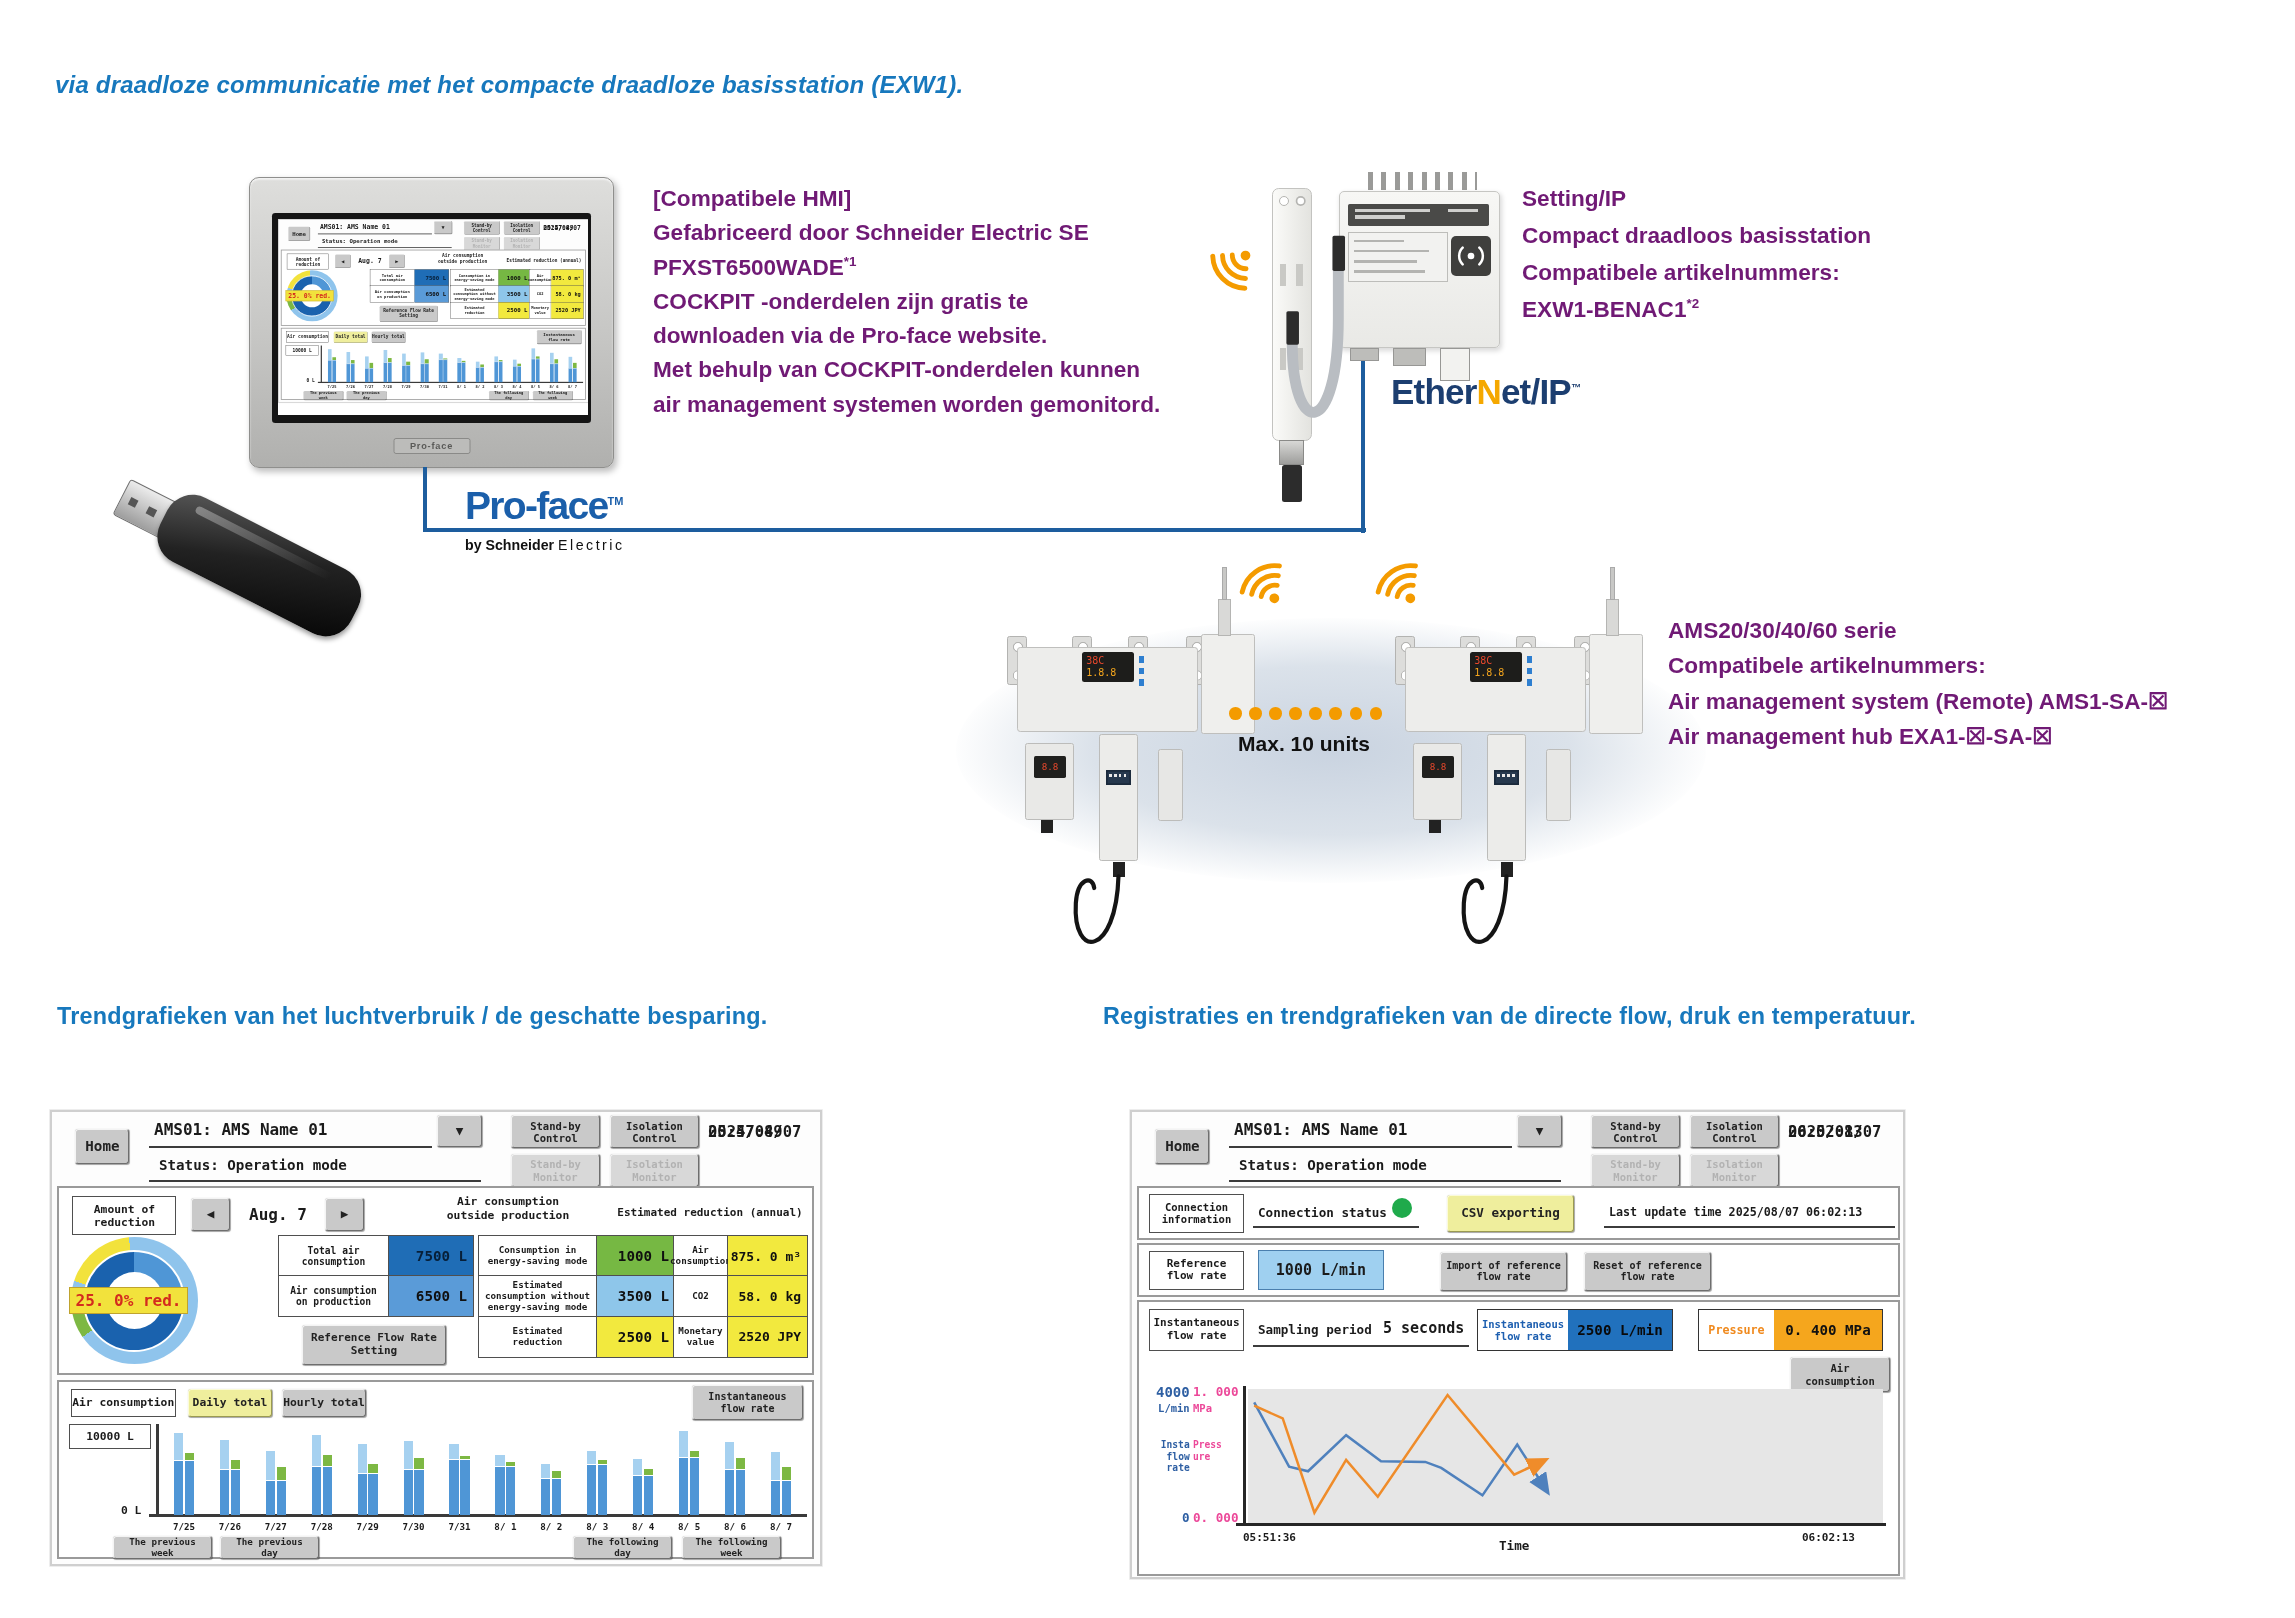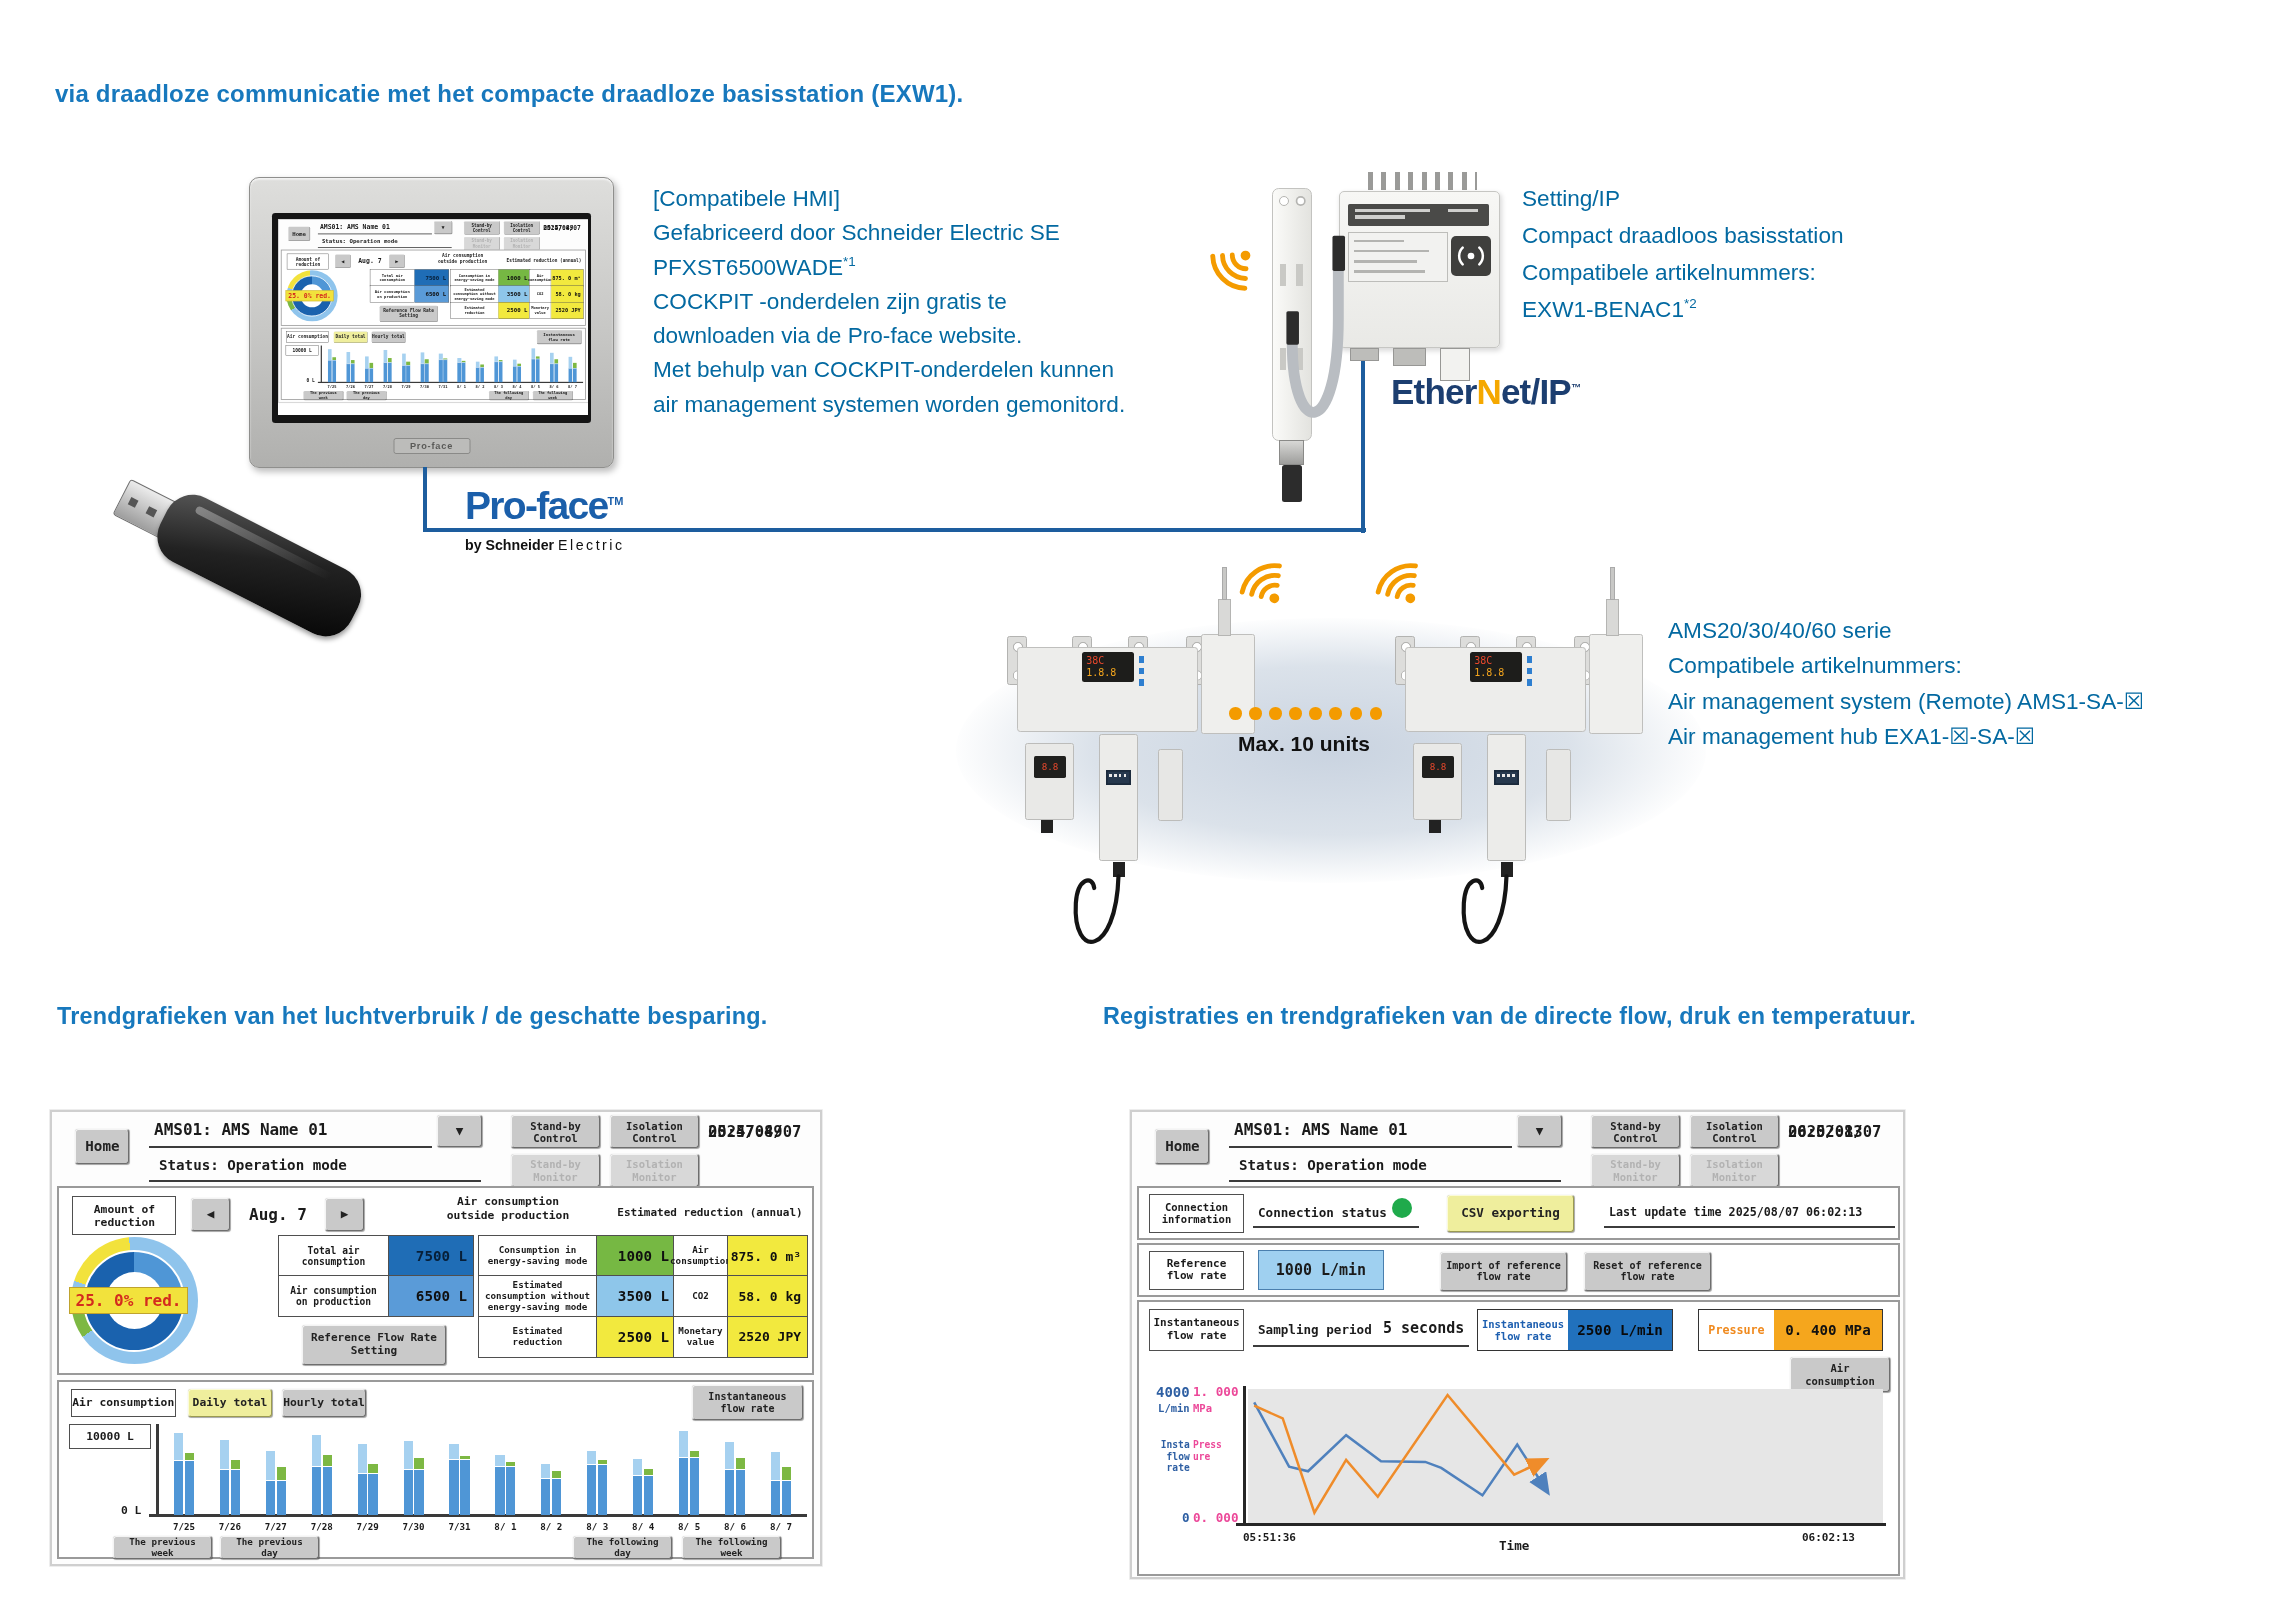--- a/index.html
+++ b/index.html
@@ -3,21 +3,21 @@
 <meta charset="utf-8">
 <style>
   * { box-sizing: border-box; margin: 0; padding: 0; }
   html,body { background:#fff; }
   #page { position:relative; width:2295px; height:1618px; background:#fff; overflow:hidden;
           font-family:"Liberation Sans", sans-serif; }
 
   
   .abs { position:absolute; }
   .blue-head { color:#1778bd; font-weight:bold; font-size:24px; letter-spacing:0.2px; }
-  .blk-text { color:#0369a1; font-weight:normal; font-size:22.6px; }
+  .blk-text { color:#701a75; font-weight:bold; font-size:22.6px; }
 
   
   .hmi-panel { position:absolute; left:249px; top:177px; width:365px; height:291px;
     background:linear-gradient(180deg,#dededc 0%,#c6c6c4 55%,#b0b0ae 100%);
     border:1.7px solid #8f8f8d; border-radius:10px;
     box-shadow:inset 0 1.7px 1.7px #f4f4f4, 2.5px 3.3px 6.7px rgba(0,0,0,.25); }
   .hmi-bezel { position:absolute; left:22px; top:35px; right:22px; bottom:44px; background:#151515; border-radius:3.3px; }
   .hmi-screen { position:absolute; left:28px; top:41px; width:310px; height:196px; background:#fff; overflow:hidden; }
   .hmi-plate { position:absolute; left:50%; transform:translateX(-50%); bottom:13.4px; width:77px; height:16px;
     background:#bcbcba; border:0.8px solid #8a8a88; border-radius:2.5px; font-size:9.2px; font-weight:bold; color:#5a5a58;
@@ -227,21 +227,21 @@
   .rc-xs { left:104px; top:229px; font-size:11px; font-weight:bold; }
   .rc-xl { left:360px; top:236px; font-size:12.6px; font-weight:bold; }
   .rc-xe { left:663px; top:229px; font-size:11px; font-weight:bold; }
   .rc-svg { position:absolute; left:0; top:0; }
 </style>
 </head>
 <body>
 
 <div id="page">
 
-  <div class="abs blue-head" style="left:55px;top:80px;">via draadloze communicatie met het compacte draadloze basisstation (EXW1).</div>
+  <div class="abs blue-head" style="left:55px;top:71px;font-style:italic;">via draadloze communicatie met het compacte draadloze basisstation (EXW1).</div>
 
   <div class="hmi-panel">
     <div class="hmi-bezel"></div>
     <div class="hmi-screen">
         <div class="dash pos-ld" style="left: 0px; top: 0px; transform: scale(0.403); transform-origin: 0px 0px;">
     <div class="b3 dh-home">Home</div>
     <div class="dh-u1 uln"></div>
     <div class="dh-dev">AMS01: AMS Name 01</div>
     <div class="b3 dh-dd">▼</div>
     <div class="dh-u2 uln"></div>

